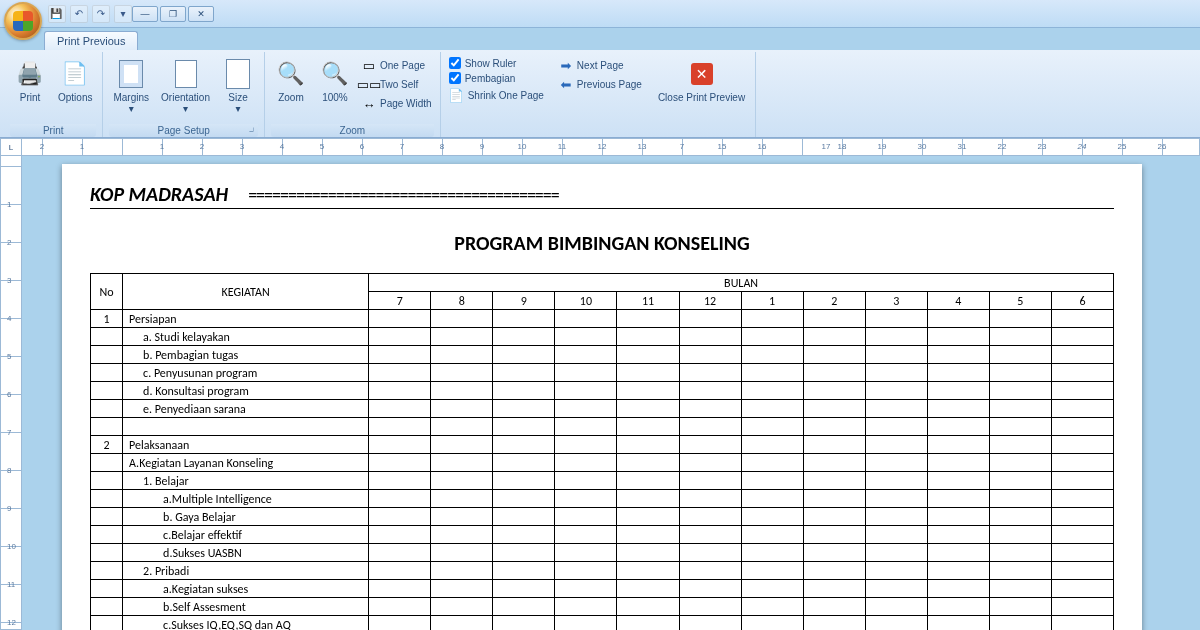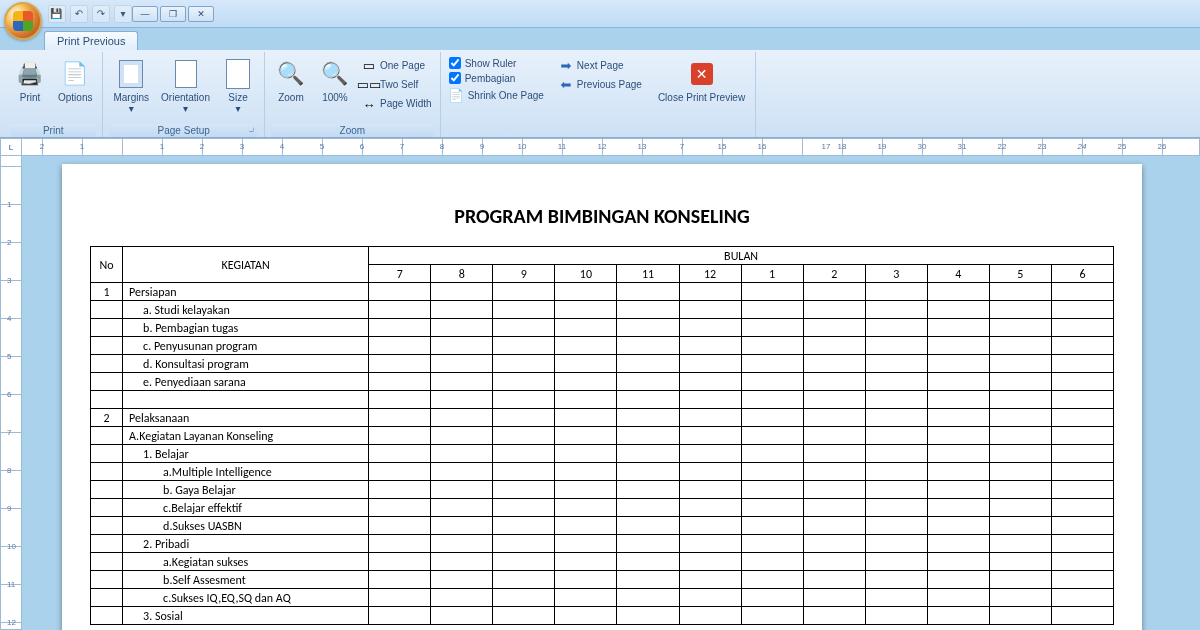--- a/index.html
+++ b/index.html
@@ -273,20 +273,23 @@
       <div class="num" style="top: 352px;">9</div>
       <div class="tick" style="top: 390px;"></div>
       <div class="num" style="top: 390px;">10</div>
       <div class="tick" style="top: 428px;"></div>
       <div class="num" style="top: 428px;">11</div>
       <div class="tick" style="top: 466px;"></div>
       <div class="num" style="top: 466px;">12</div>
     </div>
   <div class="docarea">
     <div class="page">
+      <div class="kop">
+        <span>KOP MADRASAH</span><span class="eq">=======================================</span>
+      </div>
       <div class="doctitle">PROGRAM BIMBINGAN KONSELING</div>
       <table class="dt" id="dtable">
           <tbody>
             <tr>
               <th rowspan="2" style="width:30px" class="tc">No</th>
               <th rowspan="2" style="width:230px" class="tc">KEGIATAN</th>
               <th colspan="12" class="tc">BULAN</th>
             </tr>
             <tr>
               <th class="tc" style="width:58px">7</th>

